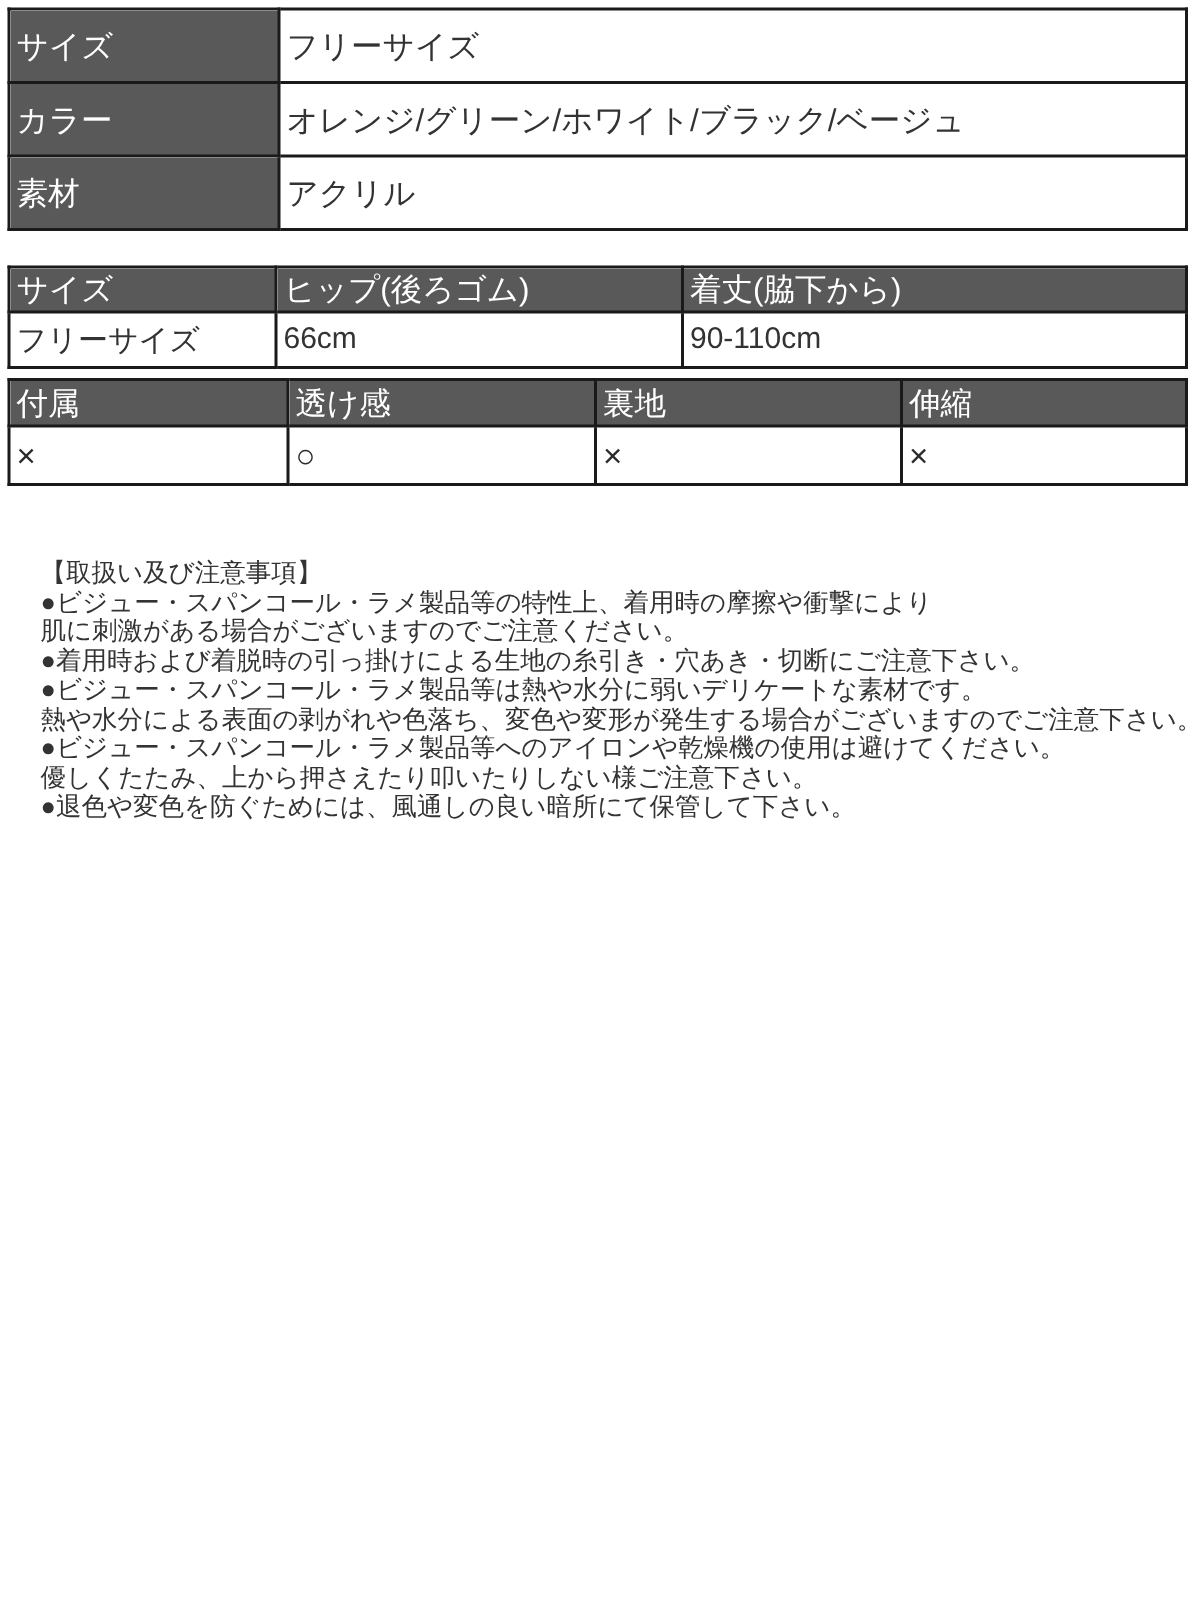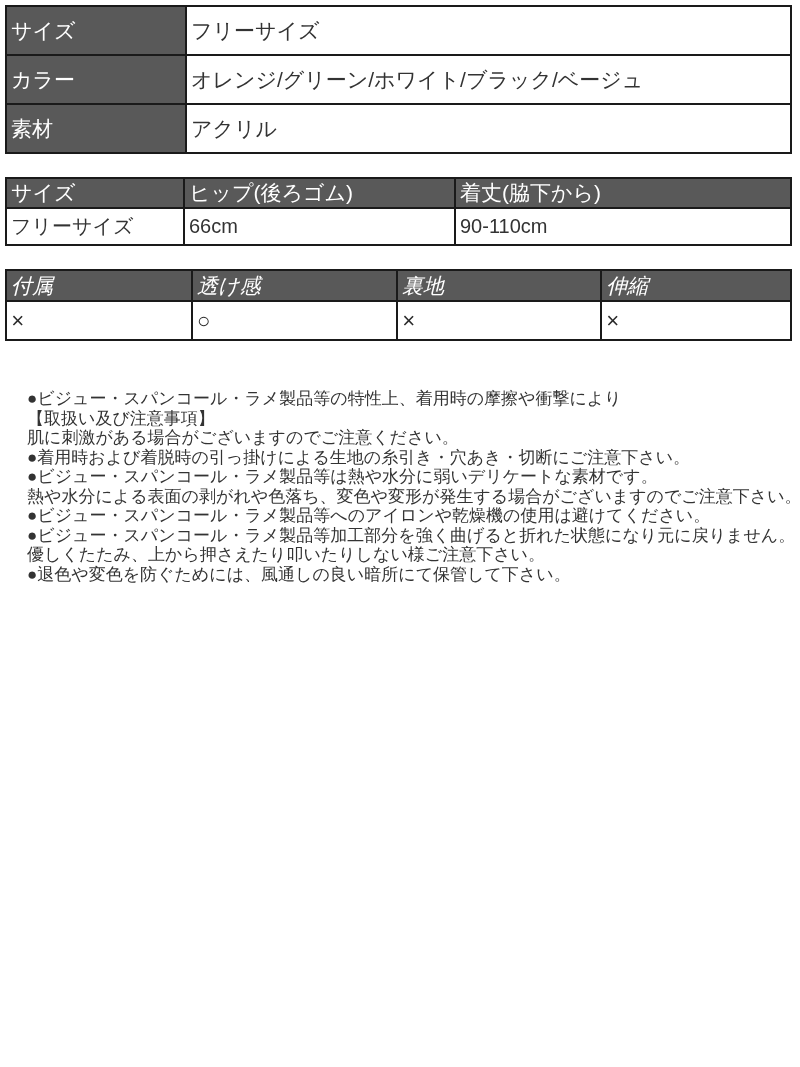--- a/index.html
+++ b/index.html
@@ -45,21 +45,21 @@
   .spec-table td { font-size: 21px; color: var(--body-text); }
 
   
   .measure-table { margin-top: 23px; }
   .measure-table th { font-size: 21px; height: 29px; }
   .measure-table td { font-size: 20px; height: 37px; }
   .measure-table .col-1 { width: 178px; }
   .measure-table .col-2 { width: 271px; }
 
   
-  .feature-table { margin-top: 23px; font-style: italic; }
+  .feature-table { margin-top: 6px; }
   .feature-table th { font-size: 21px; height: 31px; }
   .feature-table td { font-size: 22px; height: 39px; color: #2b2b2b; }
   .feature-table .col-1 { width: 186px; }
   .feature-table .col-2 { width: 205px; }
   .feature-table .col-3 { width: 204px; }
 
   
   .notes {
     margin-top: 48px;
     padding-left: 22px;
@@ -119,25 +119,24 @@
       <tr>
         <td class="col-1">×</td>
         <td class="col-2">○</td>
         <td class="col-3">×</td>
         <td class="col-4">×</td>
       </tr>
     </tbody>
   </table>
 
   <div class="notes">
+    <div>【取扱い及び注意事項】</div>
     <div>●ビジュー・スパンコール・ラメ製品等の特性上、着用時の摩擦や衝撃により</div>
-    <div>【取扱い及び注意事項】</div>
     <div>肌に刺激がある場合がございますのでご注意ください。</div>
     <div>●着用時および着脱時の引っ掛けによる生地の糸引き・穴あき・切断にご注意下さい。</div>
     <div>●ビジュー・スパンコール・ラメ製品等は熱や水分に弱いデリケートな素材です。</div>
     <div>熱や水分による表面の剥がれや色落ち、変色や変形が発生する場合がございますのでご注意下さい。</div>
     <div>●ビジュー・スパンコール・ラメ製品等へのアイロンや乾燥機の使用は避けてください。</div>
-    <div>●ビジュー・スパンコール・ラメ製品等加工部分を強く曲げると折れた状態になり元に戻りません。</div>
     <div>優しくたたみ、上から押さえたり叩いたりしない様ご注意下さい。</div>
     <div>●退色や変色を防ぐためには、風通しの良い暗所にて保管して下さい。</div>
   </div>
 
 </div>
 
 </body></html>

